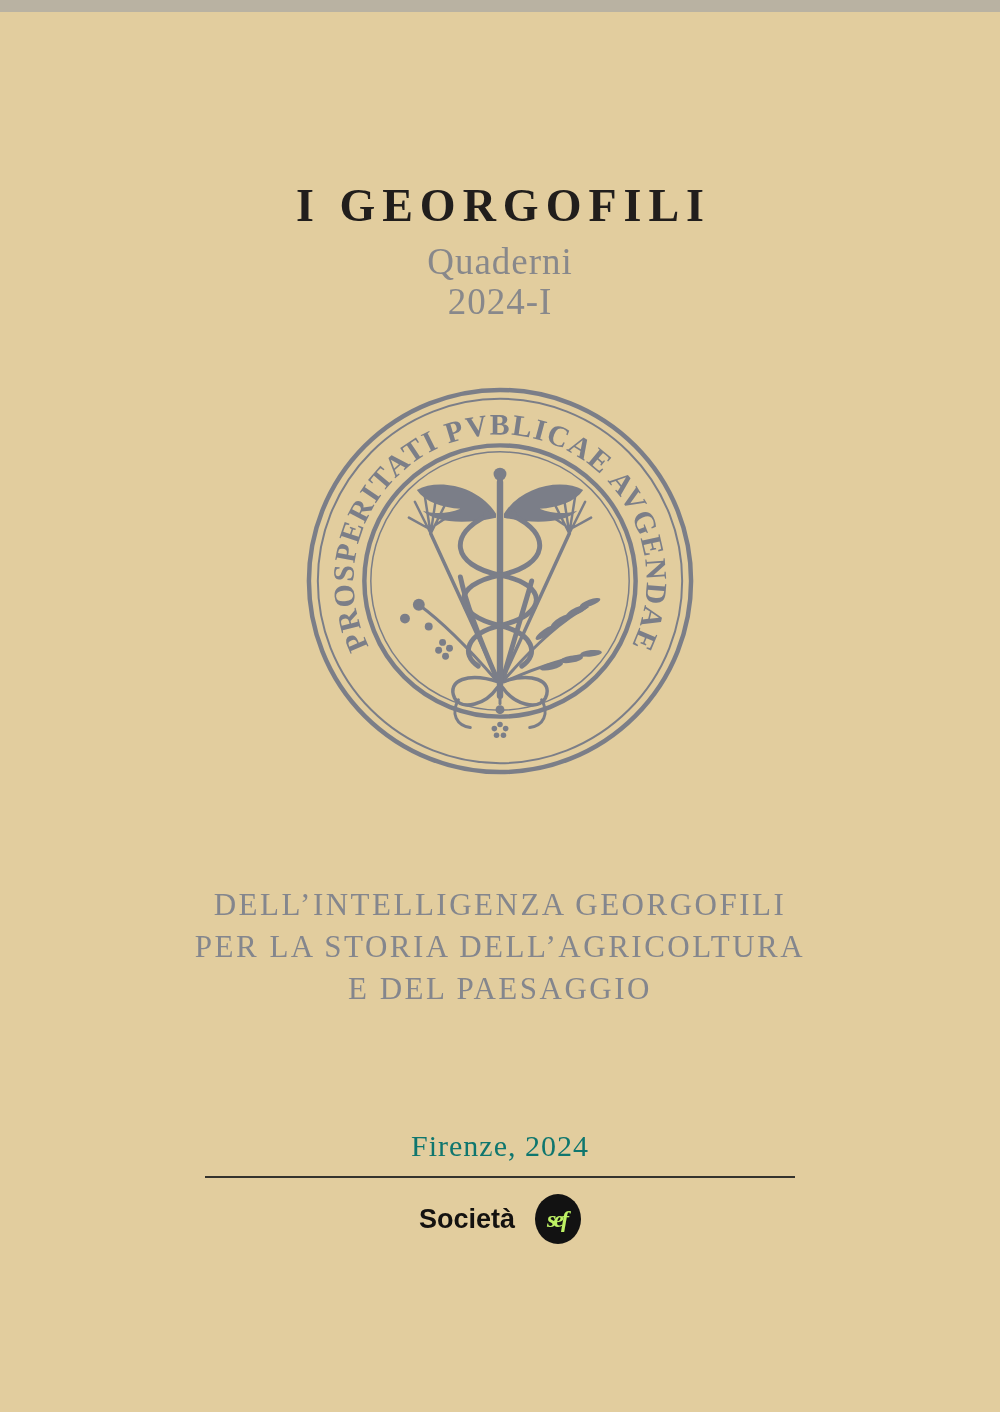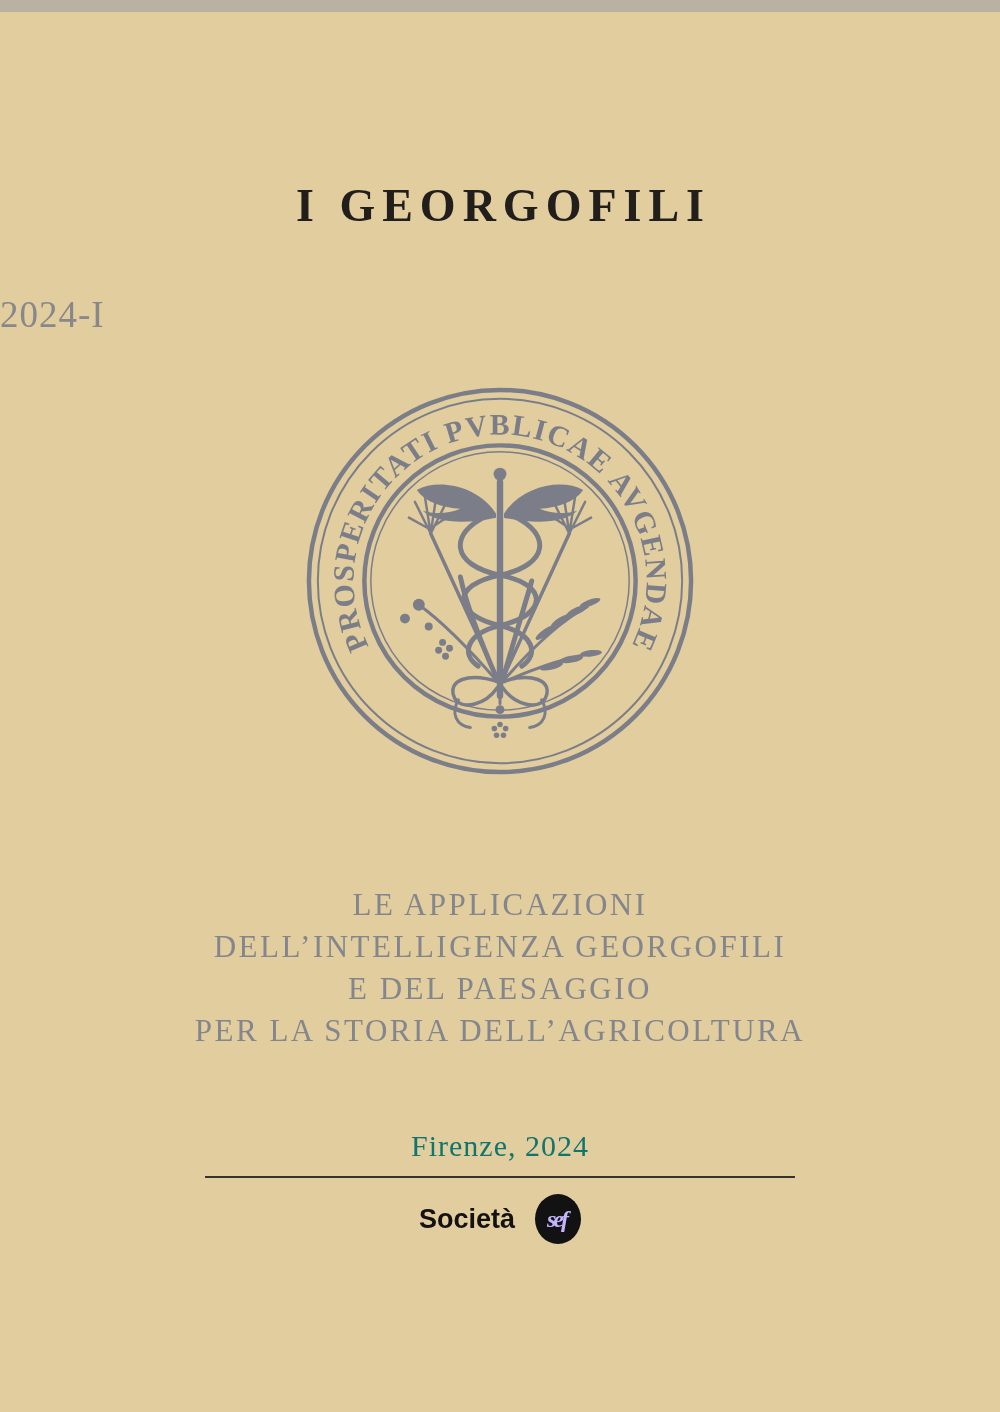--- a/index.html
+++ b/index.html
@@ -17,22 +17,22 @@
     font-size:46px;font-weight:700;
     letter-spacing:7px;text-indent:7px;
     color:#211e1c;
   }
   .series{
     position:absolute;top:228px;left:0;width:100%;
     text-align:center;font-size:37px;font-weight:400;
     color:#88888b;letter-spacing:1px;
   }
   .issue{
-    position:absolute;top:281px;left:0;width:100%;
-    text-align:left;font-size:37px;font-weight:400;
+    position:absolute;top:268px;left:0;width:100%;
+    text-align:center;font-size:37px;font-weight:400;
     color:#88888b;letter-spacing:1px;
   }
   .seal{
     position:absolute;top:371px;left:50%;
     transform:translateX(-50%);
     width:396px;height:396px;
   }
   .main-title{
     position:absolute;top:872px;left:0;width:100%;
     text-align:center;color:#84868d;
@@ -49,34 +49,35 @@
     width:590px;height:2px;background:#34332d;
   }
   .publisher{
     position:absolute;top:1182px;left:0;width:100%;
     display:flex;justify-content:center;align-items:center;gap:20px;
     font-family:"Liberation Sans",sans-serif;
     font-size:27px;font-weight:700;color:#141210;
   }
   .sef-logo{
     width:46px;height:50px;border-radius:50%;
-    background:#121212;color:#c4b5fd;
+    background:#121212;color:#bef264;
     display:flex;align-items:center;justify-content:center;
     font-family:"Liberation Serif",serif;
     font-style:italic;font-weight:700;font-size:24px;
     letter-spacing:-3px;padding-right:3px;box-sizing:border-box;
   }
 </style>
 </head>
 <body>
 
 <div class="cover">
 
   <h1 class="masthead">I GEORGOFILI</h1>
 
+  <div class="series">Quaderni</div>
   <div class="issue">2024-I</div>
 
   <div class="seal">
     <svg viewBox="0 0 400 400" width="396" height="396">
       <defs>
         <path id="mottoArc" d="M 71.8,274 A 148,148 0 1 1 328.2,274"></path>
       </defs>
 
       <g stroke="#7b7e88" fill="none">
         <circle cx="200" cy="200" r="193" stroke-width="4.5"></circle>
@@ -156,24 +157,23 @@
           <g fill="#7b7e88" stroke="none">
             <circle cx="187" cy="133" r="4"></circle>
             <circle cx="213" cy="133" r="4"></circle>
           </g>
         </g>
       </g>
     </svg>
   </div>
 
   <div class="main-title">
-    <div>LE APPLICAZIONI</div>
     <div>DELL’INTELLIGENZA GEORGOFILI</div>
+    <div>PER LA STORIA DELL’AGRICOLTURA</div>
     <div>E DEL PAESAGGIO</div>
-    <div>PER LA STORIA DELL’AGRICOLTURA</div>
   </div>
 
   <div class="place-year">Firenze, 2024</div>
 
   <div class="rule"></div>
 
   <div class="publisher">
     <span>Società</span>
     <span class="sef-logo">
       <span>sef</span>

